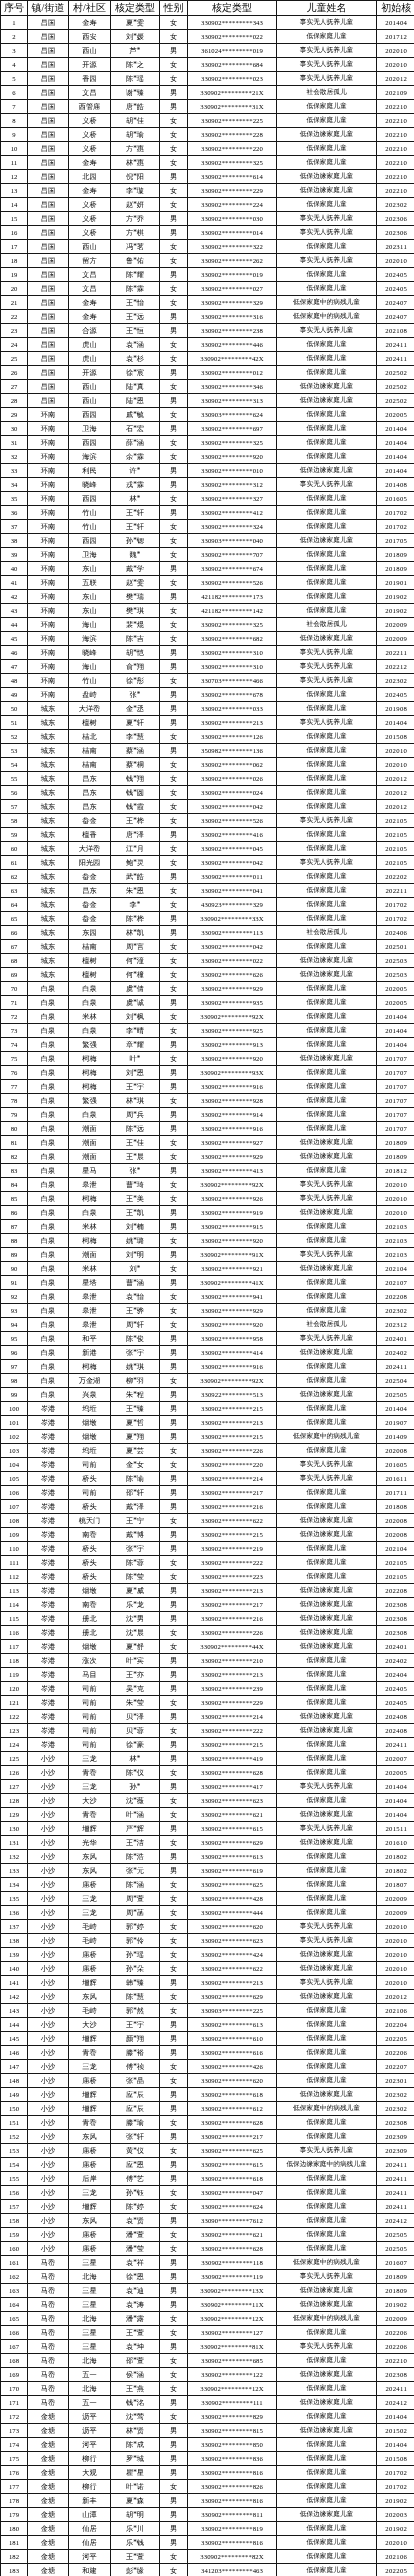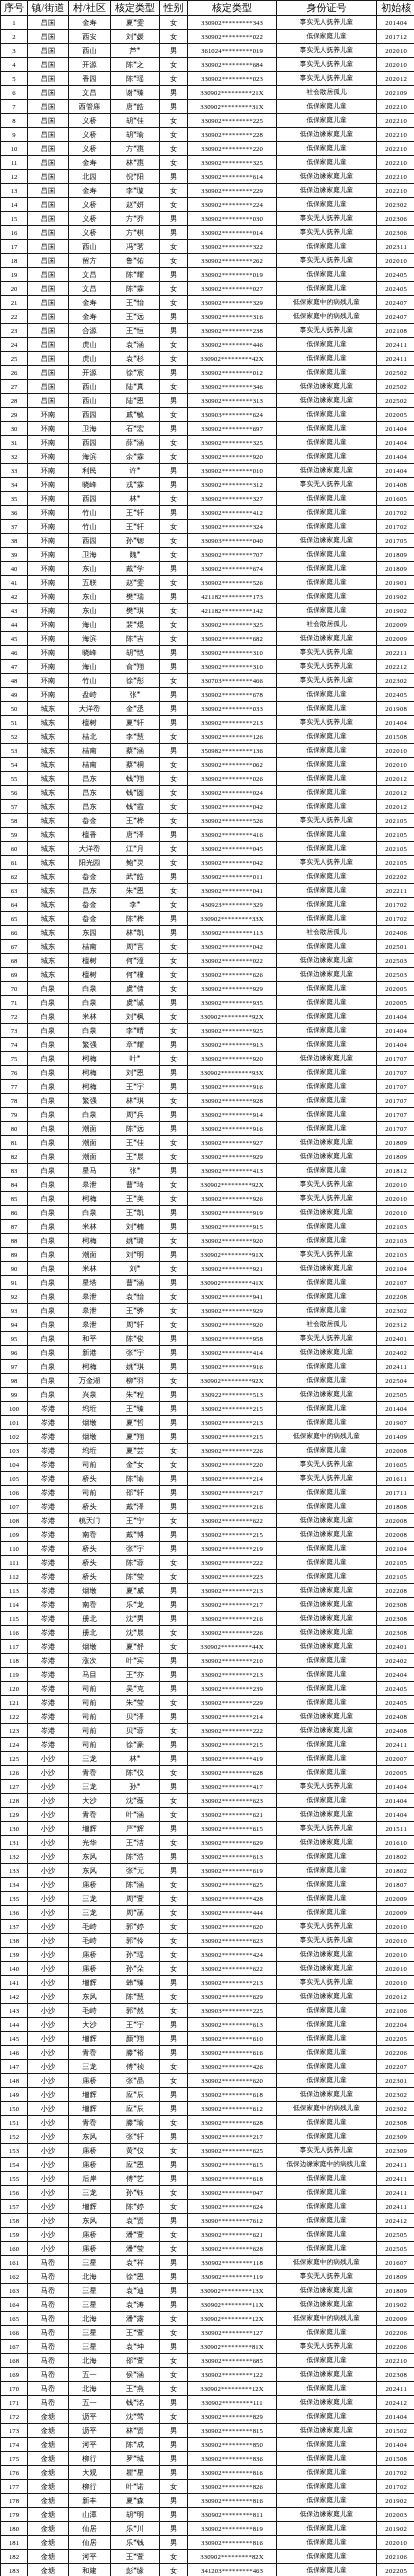--- a/index.html
+++ b/index.html
@@ -30,21 +30,21 @@
       <col style="width:39px">
   </colgroup>
   <thead>
     <tr>
       <th>序号</th>
       <th>镇/街道</th>
       <th>村/社区</th>
       <th>核定类型</th>
       <th>性别</th>
       <th>核定类型</th>
-      <th>身份证号</th>
+      <th>儿童姓名</th>
       <th>初始核</th>
     </tr>
   </thead>
   <tbody>
       <tr>
     <td class="c-serial">1</td>
     <td class="c-town">昌国</td>
     <td class="c-village">金寿</td>
     <td class="c-name">夏*雯</td>
     <td class="c-gender">女</td>

